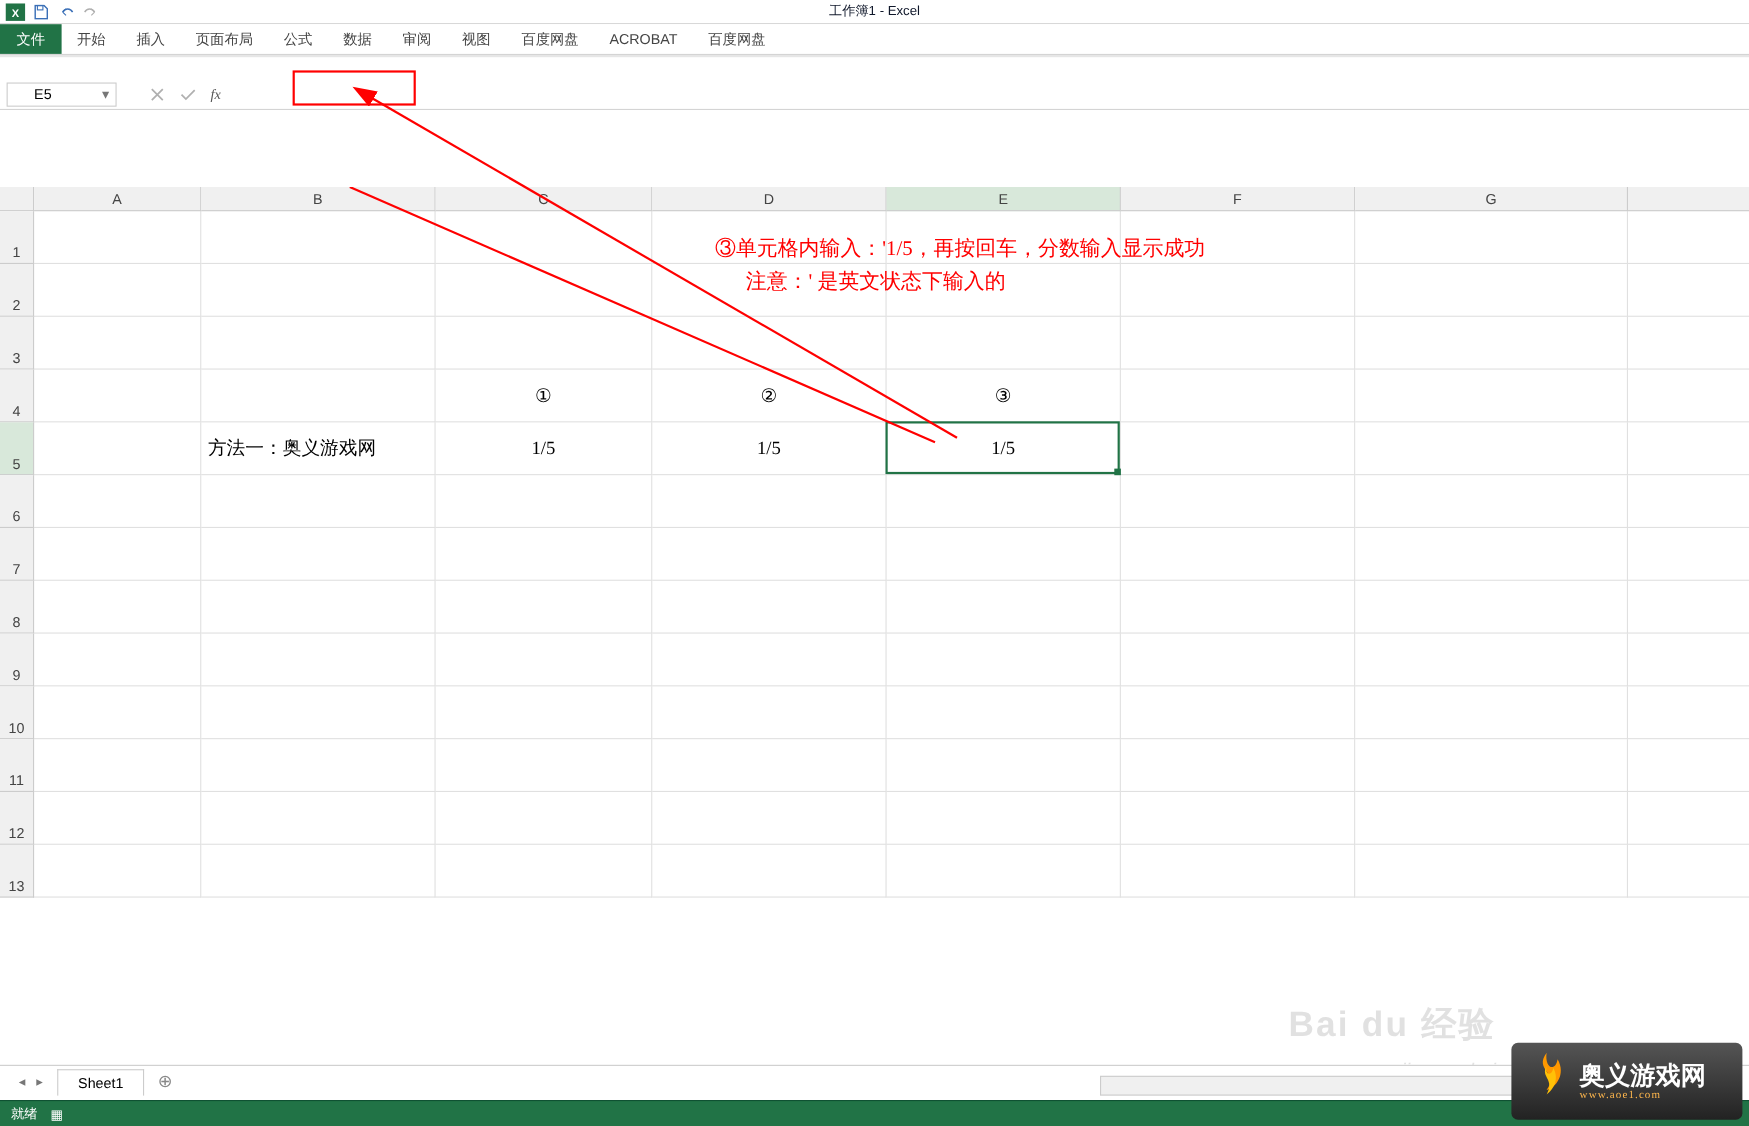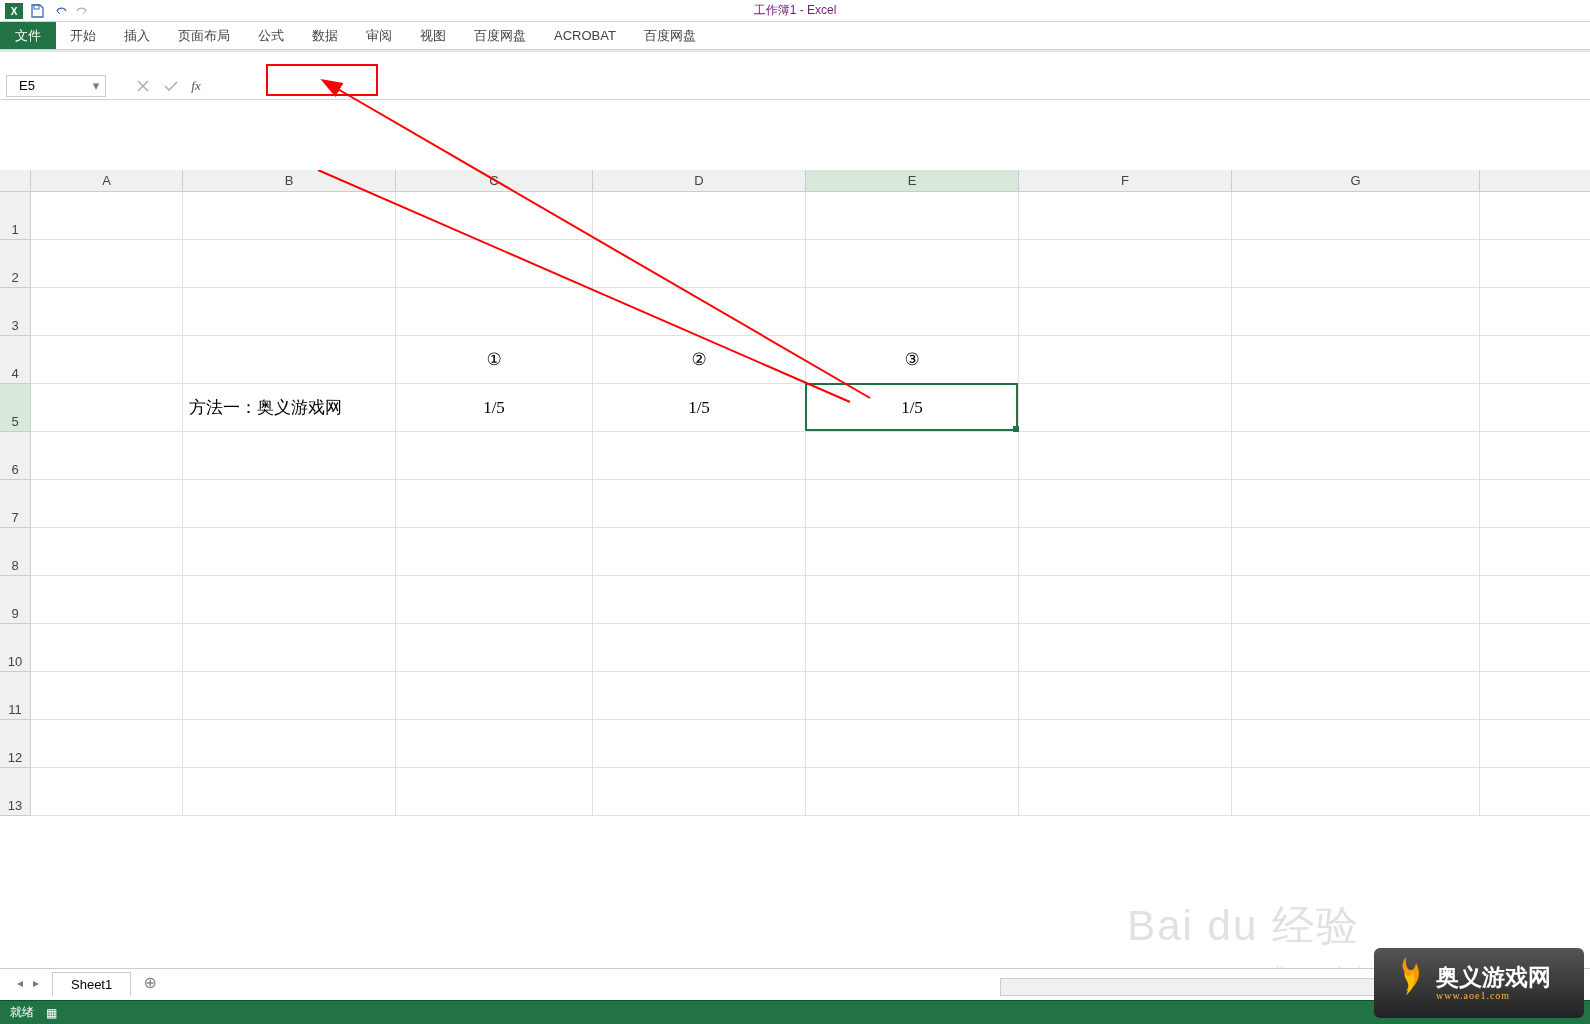--- a/index.html
+++ b/index.html
@@ -2,33 +2,33 @@
 <html><head>
 <meta charset="utf-8">
 <style>
 * { box-sizing: border-box; margin: 0; padding: 0; }
 body { font-family: "Microsoft YaHei", "Segoe UI", sans-serif; font-size: 12px; background: #fff; overflow: hidden; width: 1590px; height: 1024px; position: relative; }
 
 
 .title-bar { height: 22px; background: #fff; border-bottom: 1px solid #d4d4d4; display: flex; align-items: center; }
 .qat { display: flex; align-items: center; gap: 3px; padding: 0 4px; }
 .qat-icon { width: 20px; height: 18px; display: flex; align-items: center; justify-content: center; cursor: pointer; }
-.title-text { position: absolute; left: 50%; transform: translateX(-50%); font-size: 12px; color: #701a75; }
+.title-text { position: absolute; left: 50%; transform: translateX(-50%); font-size: 12px; color: #0f172a; }
 
 
 .ribbon-tabs { height: 28px; background: #fff; border-bottom: 1px solid #d4d4d4; display: flex; align-items: stretch; }
 .ribbon-tab { padding: 0 14px; display: flex; align-items: center; font-size: 13px; cursor: pointer; color: #444; }
 .ribbon-tab.file { background: #217346; color: #fff; font-size: 13px; padding: 0 15px; text-align: center; }
 
 
 .ribbon-line { height: 2px; background: #e6e6e6; }
 
 
 .formula-row { height: 28px; display: flex; align-items: center; border-bottom: 1px solid #d4d4d4; background: #fff; margin-top: 20px; }
-.name-box { width: 100px; height: 22px; border: 1px solid #ccc; margin-left: 6px; display: flex; align-items: center; padding: 0 12px; background: #fff; font-size: 13px; position: relative; }
+.name-box { width: 100px; height: 22px; border: 1px solid #ccc; margin-left: 6px; display: flex; align-items: center; padding: 0 24px; background: #fff; font-size: 13px; position: relative; }
 .name-box-dd { position: absolute; right: 2px; top: 3px; width: 14px; height: 14px; display: flex; align-items: center; justify-content: center; color: #777; }
 .fb-icons { display: flex; align-items: center; gap: 10px; margin: 0 8px 0 28px; color: #b0b0b0; }
 .fb-icon { width: 18px; height: 18px; display: flex; align-items: center; justify-content: center; cursor: pointer; }
 .fx-label { font-style: italic; font-family: "Times New Roman", serif; font-size: 13px; color: #555; margin-right: 6px; }
 .formula-input { flex: 1; height: 22px; border: none; outline: none; padding: 0 10px; font-size: 14px; font-family: "SimSun", serif; background: #fff; }
 .formula-highlight { position: absolute; border: 2px solid #ff0000; pointer-events: none; }
 
 
 .grid-wrap { position: relative; width: 1590px; height: 830px; overflow: hidden; margin-top: 70px; }
 .col-headers { display: flex; position: absolute; top: 0; left: 0; z-index: 2; }
@@ -54,21 +54,21 @@
 .sheet-nav span { width: 16px; text-align: center; cursor: pointer; }
 .sheet-tab { padding: 4px 18px; border: 1px solid #ccc; border-bottom: none; margin-left: 8px; background: #fff; font-size: 13px; position: relative; top: 1px; cursor: pointer; }
 .sheet-add { width: 26px; height: 20px; display: flex; align-items: center; justify-content: center; margin-left: 6px; color: #888; font-size: 16px; cursor: pointer; }
 .hscroll { position: absolute; right: 16px; bottom: 0; height: 18px; left: 1000px; background: #f0f0f0; border: 1px solid #ccc; }
 
 
 .status-bar { position: absolute; bottom: 0; left: 0; right: 0; height: 24px; background: #217346; border-top: 1px solid #0f5132; display: flex; align-items: center; padding: 0 10px; color: #fff; font-size: 12px; }
 .status-spacer { flex: 1; }
 
 
-.watermark1 { position: absolute; right: 230px; bottom: 70px; color: rgba(180,180,180,0.4); font-size: 42px; font-family: Arial; font-weight: normal; pointer-events: none; letter-spacing: 2px; }
+.watermark1 { position: absolute; right: 230px; bottom: 70px; color: rgba(180,180,180,0.4); font-size: 32px; font-family: Arial; font-weight: bold; pointer-events: none; letter-spacing: 2px; }
 .watermark2 { position: absolute; right: 230px; bottom: 40px; color: rgba(180,180,180,0.4); font-size: 18px; font-family: Arial; font-style: italic; pointer-events: none; }
 .logo-badge { position: absolute; right: 6px; bottom: 6px; width: 210px; height: 70px; background: linear-gradient(#555,#222); border-radius: 6px; display: flex; align-items: center; padding: 0 10px; gap: 8px; z-index: 20; }
 .logo-flame { width: 44px; height: 56px; }
 .logo-txt { color: #fff; font-size: 23px; font-weight: bold; line-height: 1.1; font-family: "Microsoft YaHei"; }
 .logo-txt small { display: block; font-size: 10px; color: #ffb74d; font-weight: normal; letter-spacing: 1px; }
 
 svg { display: block; }
 </style>
 </head>
 <body>
@@ -291,20 +291,22 @@
 <svg style="position:absolute; top:0; left:0; pointer-events:none; z-index:15;" width="1590" height="1024">
   <defs>
       <marker id="ah2" markerWidth="12" markerHeight="12" refX="2" refY="4" orient="auto">
         <path d="M0,0 L0,8 L11,4 z" fill="#ff0000"></path>
       </marker>
     </defs>
   <line x1="870" y1="398" x2="336" y2="88" stroke="#ff0000" stroke-width="2" marker-end="url(#ah2)"></line>
 </svg>
 
 <div class="anno-text" style="left:650px; top:212px;">
+  <div>③单元格内输入：'1/5，再按回车，分数输入显示成功</div>
+  <div style="padding-left:28px;">注意：' 是英文状态下输入的</div>
 </div>
 
 <div class="watermark1">Bai du 经验</div>
 <div class="watermark2">jingyan.bai</div>
 
 <div class="sheet-bar">
   <div class="sheet-nav">
     <span>◂</span>
     <span>▸</span>
   </div>

